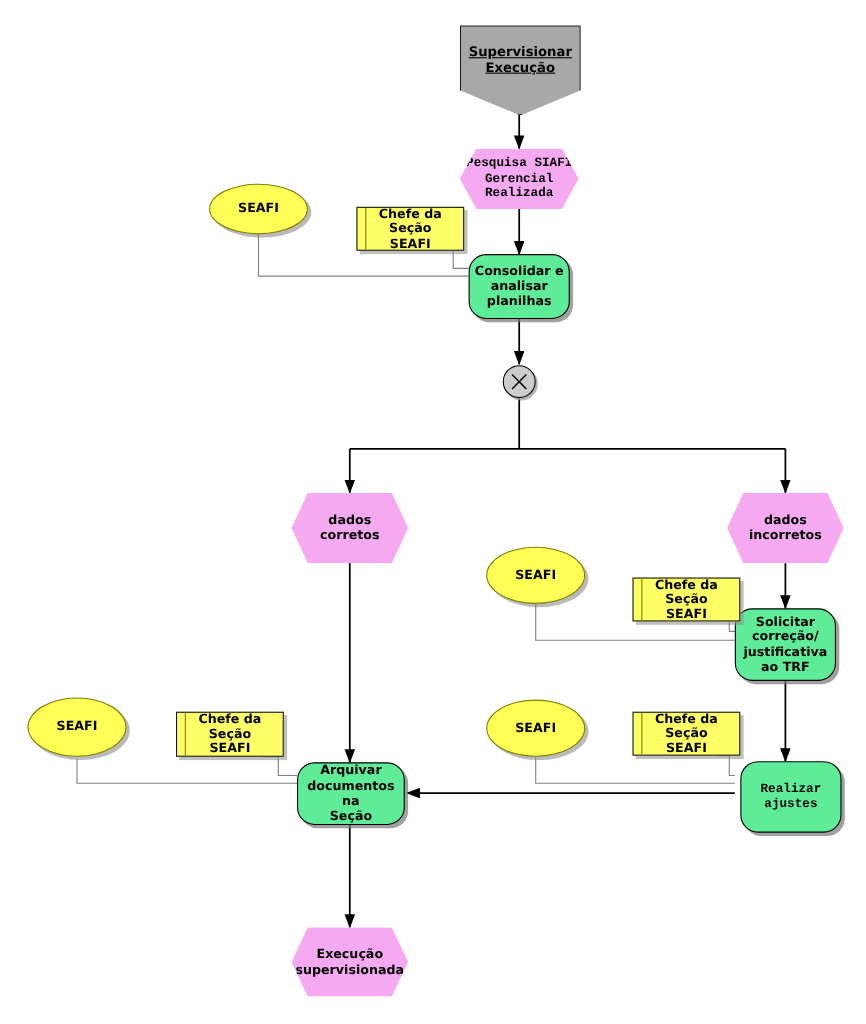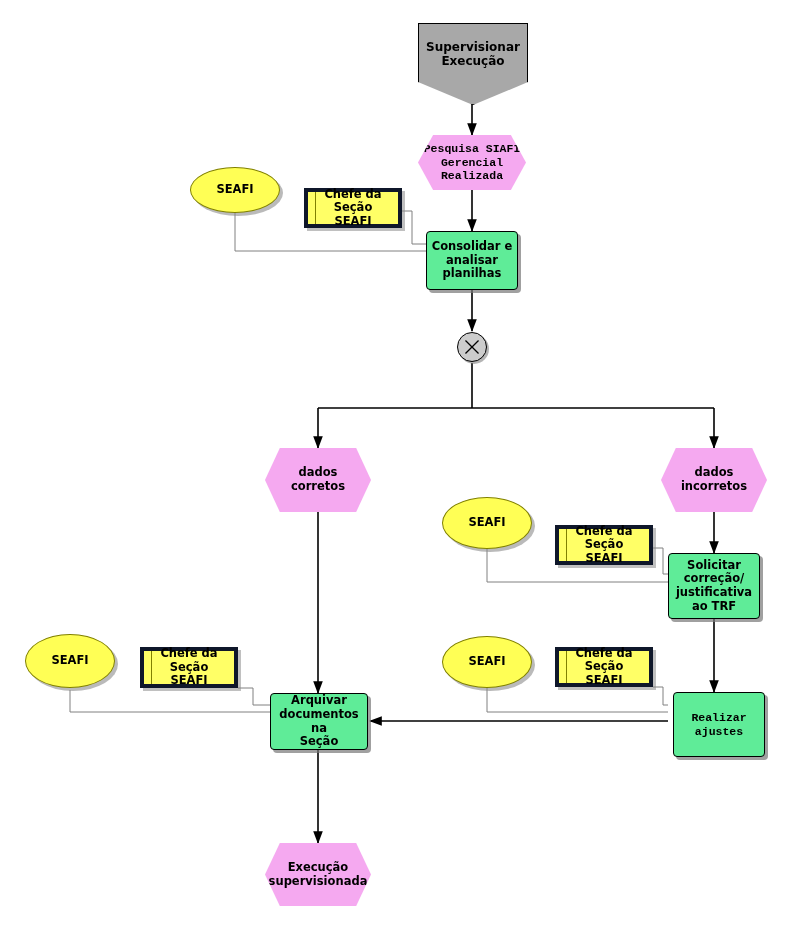--- a/index.html
+++ b/index.html
@@ -46,40 +46,41 @@
     background: #f5a9f0;
     clip-path: polygon(14% 0%, 86% 0%, 100% 50%, 86% 100%, 14% 100%, 0% 50%);
     font-size: 11.5px;
     filter: drop-shadow(3px 3px 0 rgba(120,120,120,0.7));
   }
 
   
   .task {
     background: #5fec98;
     border: 1px solid #000000;
-    border-radius: 4px;
+    border-radius: 16px;
     font-size: 11.5px;
     box-shadow: 3px 3px 0 rgba(120,120,120,0.7);
   }
 
   
   .role-ellipse {
     background: #ffff55;
     border: 1px solid #808000;
     border-radius: 50%;
     font-size: 11.5px;
     box-shadow: 3px 3px 0 rgba(140,140,140,0.6);
   }
 
   
   .role-rect {
     background: #ffff66;
-    border: 4px solid #0f172a;
+    border: 1px solid #0f172a;
     font-size: 11.5px;
     box-shadow: 3px 3px 0 rgba(140,140,140,0.55);
+    margin-left: 20px;
   }
   .role-rect::before {
     content: "";
     position: absolute;
     left: 7px;
     top: 0;
     bottom: 0;
     width: 1px;
     background: #808000;
   }
@@ -148,21 +149,21 @@
     <path class="assoc" d="M487,549 L487,582 L668,582"></path>
     <path class="assoc" d="M653,548 L663,548 L663,574 L668,574"></path>
 
     <path class="assoc" d="M487,688 L487,712 L668,712"></path>
     <path class="assoc" d="M653,687 L663,687 L663,705 L668,705"></path>
 
     <path class="assoc" d="M70,690 L70,712 L270,712"></path>
     <path class="assoc" d="M238,688 L253,688 L253,705 L270,705"></path>
   </svg>
 
-  <div class="node start-shape" style="left:418px; top:23px; width:110px; height:82px;">Supervisionar
+  <div class="node start-shape" style="left:418px; top:23px; width:110px; height:82px;text-decoration:underline;">Supervisionar
 Execução</div>
 
   <div class="node hex" style="left:418px; top:135px; width:108px; height:55px;font-family:Liberation Mono, monospace;">Pesquisa SIAFI
 Gerencial
 Realizada</div>
 
   <div class="node task" style="left:426px; top:231px; width:92px; height:59px;">Consolidar e
 analisar
 planilhas</div>
 

